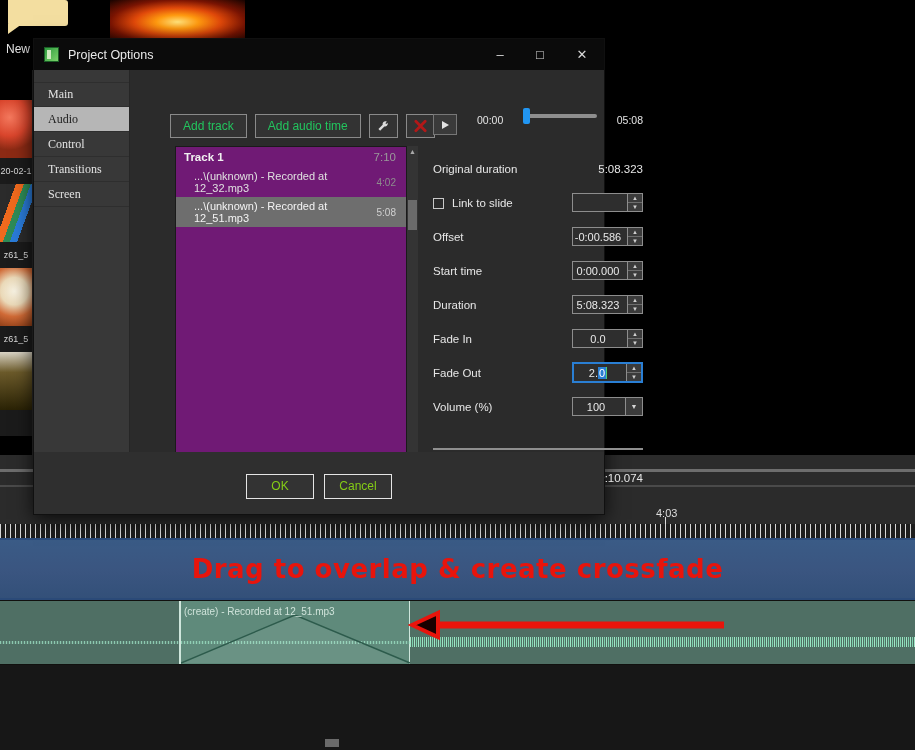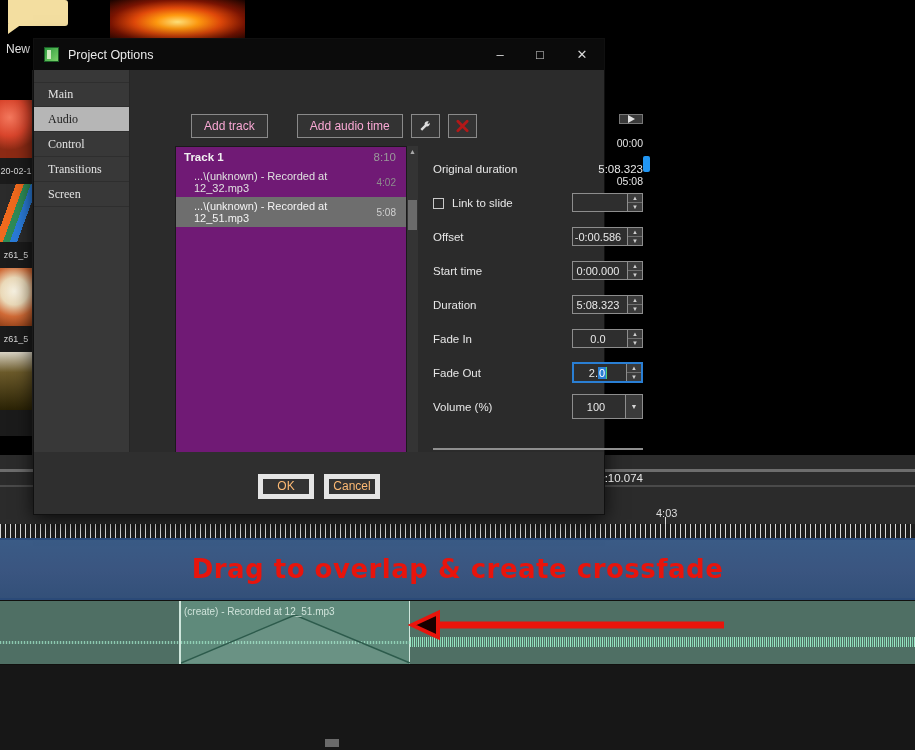--- a/index.html
+++ b/index.html
@@ -98,43 +98,43 @@
   .dlg-body { position:relative; height:415px; }
   .sidebar { position:absolute; left:0; top:0; width:96px; height:400px; background:#383838;
     border-right:1px solid #262626;font-family:Liberation Serif, serif; }
   .side-item { height:25px; padding-left:14px; display:flex; align-items:center;
     color:#e2e2e2; font-size:12px; border-bottom:1px solid #2e2e2e; }
   .side-item.active { background:#b6b6b6; color:#1c1c1c; }
   .side-item:first-child { border-top:1px solid #2e2e2e; margin-top:12px; }
 
   .content { position:absolute; left:96px; top:0; right:0; height:415px; background:#2b2b2b; }
   .toolbar { position:absolute; left:40px; top:44px; display:flex; gap:8px; align-items:center; }
-  .tbtn { height:24px; padding:0 12px; background:#333; color:#f9a8d4; font-size:12px;
-    border:1px solid #8a8a8a; display:flex; align-items:center;margin-left:21px; }
+  .tbtn { height:24px; padding:0 12px; background:#333; color:#22c55e; font-size:12px;
+    border:1px solid #8a8a8a; display:flex; align-items:center; }
   .ibtn { width:29px; height:24px; background:#333; border:1px solid #8a8a8a;
     display:flex; align-items:center; justify-content:center; }
 
   .tracklist { position:absolute; left:45px; top:76px; width:232px; height:322px; background:#701a75;
     border:1px solid #1a1a1a; }
   .track-head { display:flex; justify-content:space-between; align-items:center;
     padding:4px 10px 4px 8px; color:#f0f0f0; font-size:11.5px; font-weight:bold; }
   .track-head .dur { color:#9a9a9a; font-weight:normal; }
   .track-item { display:flex; justify-content:space-between; align-items:center;
     padding:3px 10px 3px 18px; color:#e0e0e0; font-size:11px; }
   .track-item .dur { color:#8d8d8d; font-size:10px; }
   .track-item.selected { background:#6e6e6e; color:#f4f4f4; }
   .track-item.selected .dur { color:#d0d0d0; }
   .tl-scroll { position:absolute; left:277px; top:76px; width:11px; height:322px; background:#343434; }
   .tl-scroll .arr { width:11px; height:11px; display:flex; align-items:center; justify-content:center;
     color:#aaa; font-size:7px; }
   .tl-scroll .thumb2 { position:absolute; left:1px; top:54px; width:9px; height:30px; background:#6b6b6b; }
   .tl-scroll .arr.bottom { position:absolute; bottom:0; left:0; }
 
   .panel { position:absolute; left:303px; top:44px; width:210px; }
-  .player { display:flex; align-items:flex-end; gap:13px; height:22px;flex-direction:column; }
+  .player { display:flex; align-items:flex-start; gap:20px; height:22px; }
   .play-btn { width:24px; height:21px; background:#3a3a3a; border:1px solid #777;
     display:flex; align-items:center; justify-content:center; }
   .play-tri { width:0;height:0;border-left:7px solid #e2e2e2;
     border-top:4.5px solid transparent;border-bottom:4.5px solid transparent; }
   .ptime { color:#e4e4e4; font-size:10.5px; }
   .seek { position:relative; flex:1; height:4px; background:#8e8e8e; border-radius:2px; }
   .seek .knob { position:absolute; left:0px; top:-6px; width:7px; height:16px;
     background:#2196f3; border-radius:2px; }
 
   .row { display:flex; align-items:center; height:27px; margin-top:7px; }
@@ -147,33 +147,33 @@
     display:flex; align-items:center; justify-content:center; padding-right:4px; }
   .spin .btns { width:15px; background:#3b3b3b; border-left:1px solid #8d8d8d;
     display:flex; flex-direction:column; }
   .spin .btns .b { flex:1; display:flex; align-items:center; justify-content:center;
     color:#cfcfcf; font-size:6px; }
   .spin .btns .b:first-child { border-bottom:1px solid #6d6d6d; }
   .spin.focused { border:2px solid #2a7fd4; height:21px; }
   .spin.focused .inp { position:relative; }
   .sel-char { background:#2a7fd4; color:#fff; padding:0 1px; }
   .caret { display:inline-block; width:1px; height:12px; background:#4ad07a; vertical-align:middle; }
-  .combo { width:71px; height:25px; display:flex; background:#2e2e2e; border:1px solid #8d8d8d; }
+  .combo { width:71px; height:19px; display:flex; background:#2e2e2e; border:1px solid #8d8d8d; }
   .combo .inp { flex:1; color:#e9e9e9; font-size:11px; display:flex;
     align-items:center; justify-content:center; padding-right:6px; }
   .combo .arrow { width:17px; background:#3b3b3b; border-left:1px solid #8d8d8d;
     display:flex; align-items:center; justify-content:center; color:#d6d6d6; font-size:7px; }
 
   .chk { width:11px; height:11px; border:1px solid #c9c9c9; background:#2b2b2b; margin-right:8px; }
   .hr { height:2px; background:#8f8f8f; margin-top:28px; }
 
   .footer { position:absolute; left:0; bottom:0; width:100%; height:62px; background:#2f2f2f;
     display:flex; align-items:center; justify-content:center; gap:10px; padding-top:6px; }
-  .fbtn { width:56px; height:25px; background:#333; border:5px solid #e5e5e5;
-    color:#fdba74; font-size:12px; display:flex; align-items:center; justify-content:center; }
+  .fbtn { width:68px; height:25px; background:#333; border:1px solid #e5e5e5;
+    color:#84cc16; font-size:12px; display:flex; align-items:center; justify-content:center; }
 </style>
 </head>
 <body>
 
 <div id="root">
 
   <div class="bg-preview"></div>
   <div class="bg-folder">
       <i></i>
     </div>
@@ -276,21 +276,21 @@
           <div class="ibtn">
             <svg width="15" height="15" viewBox="0 0 16 16">
               <path d="M3 2.5 L13 12.5 M13 2.5 L3 12.5" stroke="#b21818" stroke-width="3" stroke-linecap="round"></path>
             </svg>
           </div>
         </div>
 
         <div class="tracklist">
           <div class="track-head">
             <span>Track 1</span>
-            <span class="dur">8:10</span>
+            <span class="dur">7:10</span>
           </div>
           <div class="track-item">
             <span>...\(unknown) - Recorded at 12_32.mp3</span>
             <span class="dur">4:02</span>
           </div>
           <div class="track-item selected">
             <span>...\(unknown) - Recorded at 12_51.mp3</span>
             <span class="dur">5:08</span>
           </div>
         </div>

